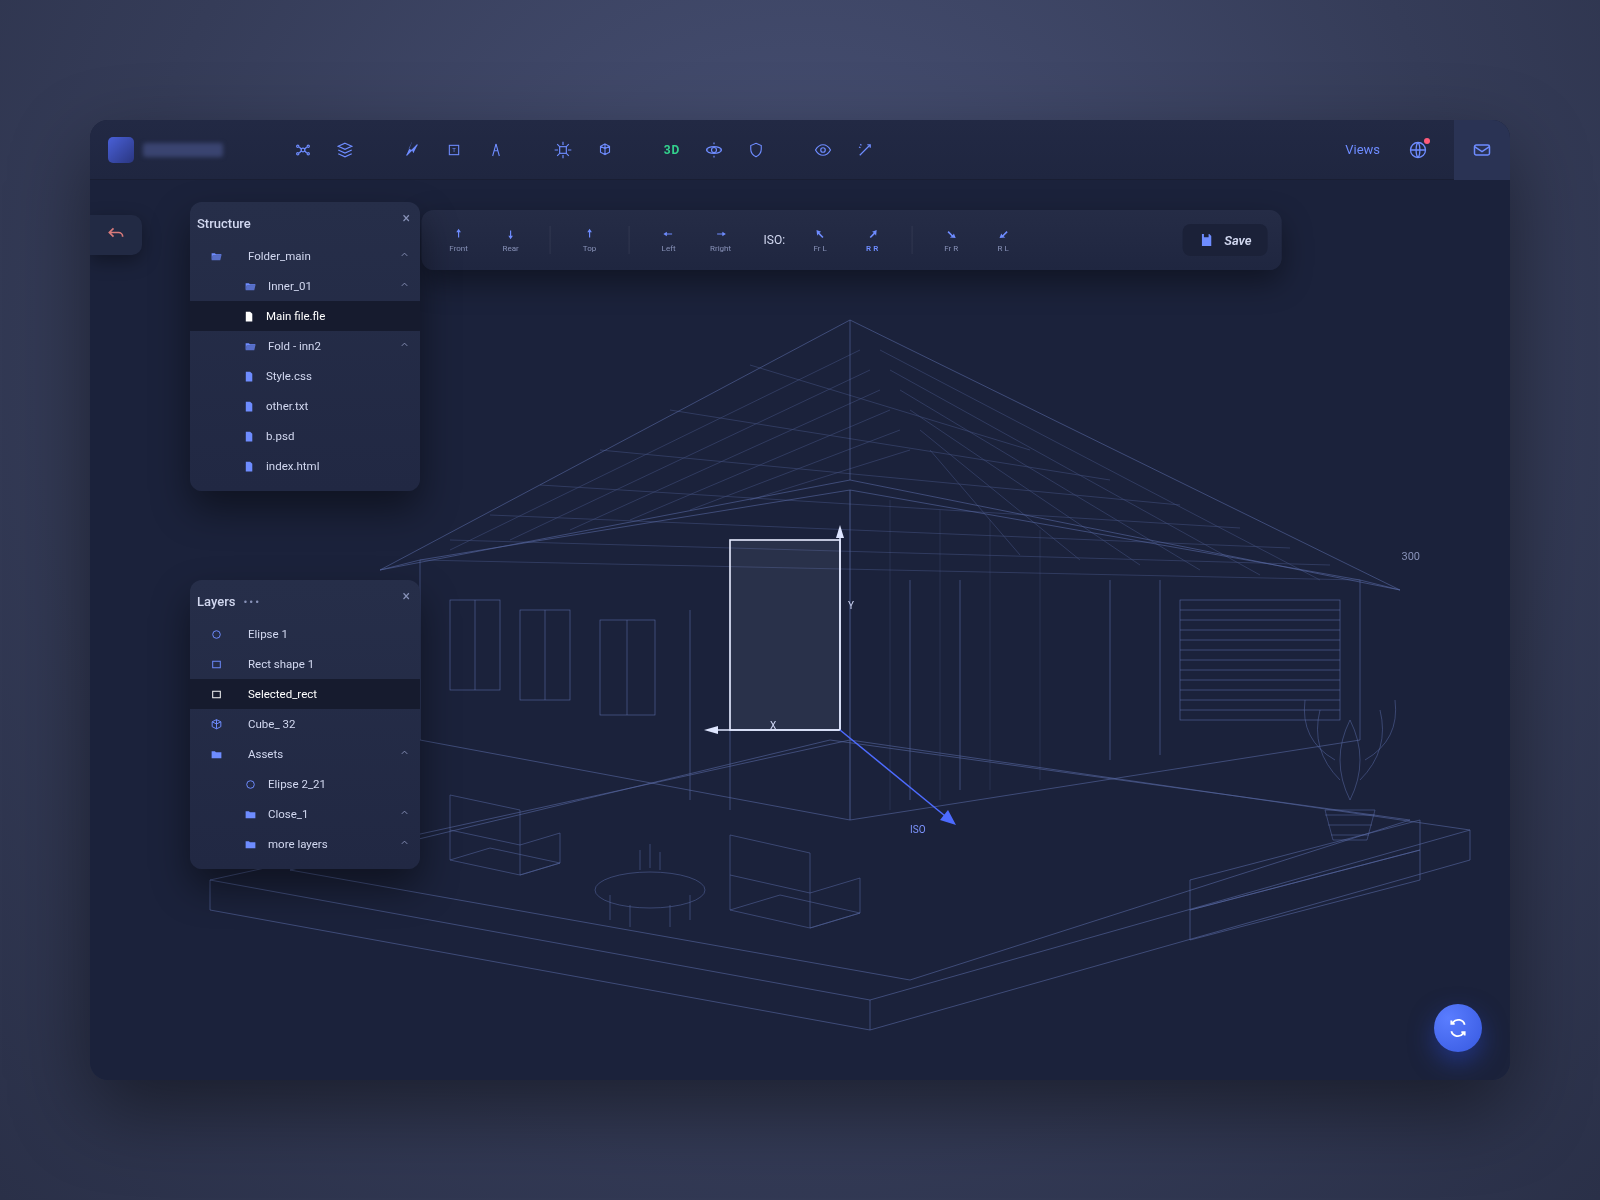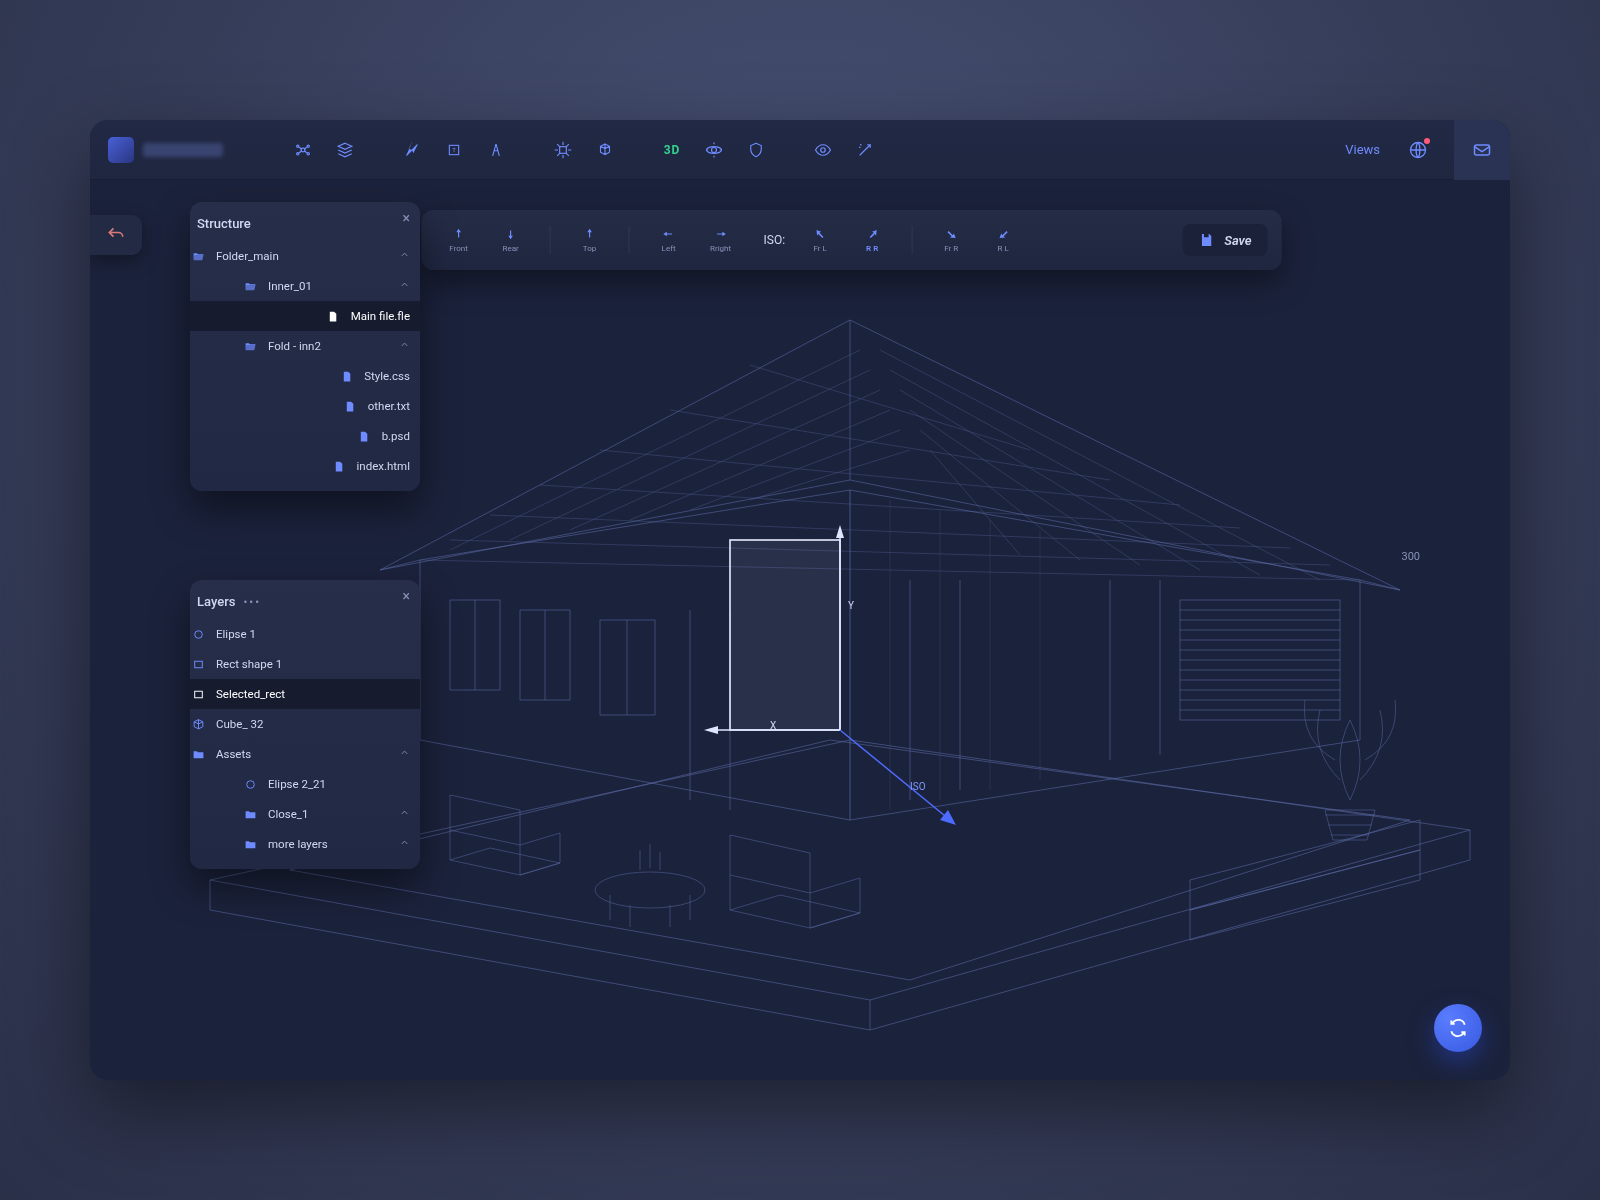--- a/index.html
+++ b/index.html
@@ -88,21 +88,21 @@
   .panel .close{position:absolute;top:8px;right:10px;color:var(--text-dim);font-size:14px;cursor:pointer;}
   .panel h3{font-size:13px;font-weight:500;padding:0 7px 10px;color:var(--text);}
   .panel h3 .dots{color:var(--text-dim);margin-left:8px;letter-spacing:2px;font-size:11px;}
   .p-structure{top:22px;}
   .p-layers{top:400px;}
   .row{display:flex;align-items:center;height:30px;padding-right:10px;font-size:11.5px;cursor:pointer;}
   .row .chev{margin-left:auto;color:var(--text-dim);}
   .row .ico{width:16px;display:flex;align-items:center;justify-content:center;margin-right:10px;color:var(--accent-bright);}
   .row.sel{background:#161b2e;color:#fff;}
   .row.sel .ico{color:#fff;}
-  .ind-0{} .ind-1{padding-left:52px;} .ind-2{padding-left:50px;justify-content:flex-end;}
+  .ind-0{padding-left:18px;gap:14px;} .ind-1{padding-left:52px;} .ind-2{padding-left:50px;}
   
   .fab{position:absolute;right:28px;bottom:28px;width:48px;height:48px;border-radius:50%;background:radial-gradient(circle at 30% 30%,#5a7dff,#3759e0);display:flex;align-items:center;justify-content:center;color:#fff;box-shadow:0 10px 24px rgba(40,70,200,.5);cursor:pointer;}
   
   .room-badge{position:absolute;top:370px;right:90px;font-size:11px;color:var(--text-dim);}
   .axis-lbl{position:absolute;font-size:10px;color:#cfd6f5;}
 </style>
 </head>
 <body>
 
 <div class="app">
@@ -288,21 +288,21 @@
         <polygon points="750,345 746,358 754,358" fill="#dfe6ff"></polygon>
         <line x1="750" y1="550" x2="620" y2="550" stroke="#dfe6ff"></line>
         <polygon points="614,550 628,546 628,554" fill="#dfe6ff"></polygon>
         <line x1="750" y1="550" x2="860" y2="640" stroke="#4d6bff"></line>
         <polygon points="866,645 850,640 858,630" fill="#4d6bff"></polygon>
       </g>
     </svg>
 
     <div class="axis-lbl" style="top:420px;left:758px">Y</div>
     <div class="axis-lbl" style="top:540px;left:680px">X</div>
-    <div class="axis-lbl" style="top:601px;left:820px;color:#7e95ff">ISO</div>
+    <div class="axis-lbl" style="top:644px;left:820px;color:#7e95ff">ISO</div>
     <div class="room-badge">300</div>
 
     <div class="undo-tab">
       <svg width="20" height="20" viewBox="0 0 24 24" fill="none" stroke="currentColor" stroke-width="2">
           <path d="M9 14L4 9l5-5M4 9h11a5 5 0 015 5v0"></path>
         </svg>
     </div>
 
     <div class="float-tb">
       <div class="ft-item">

